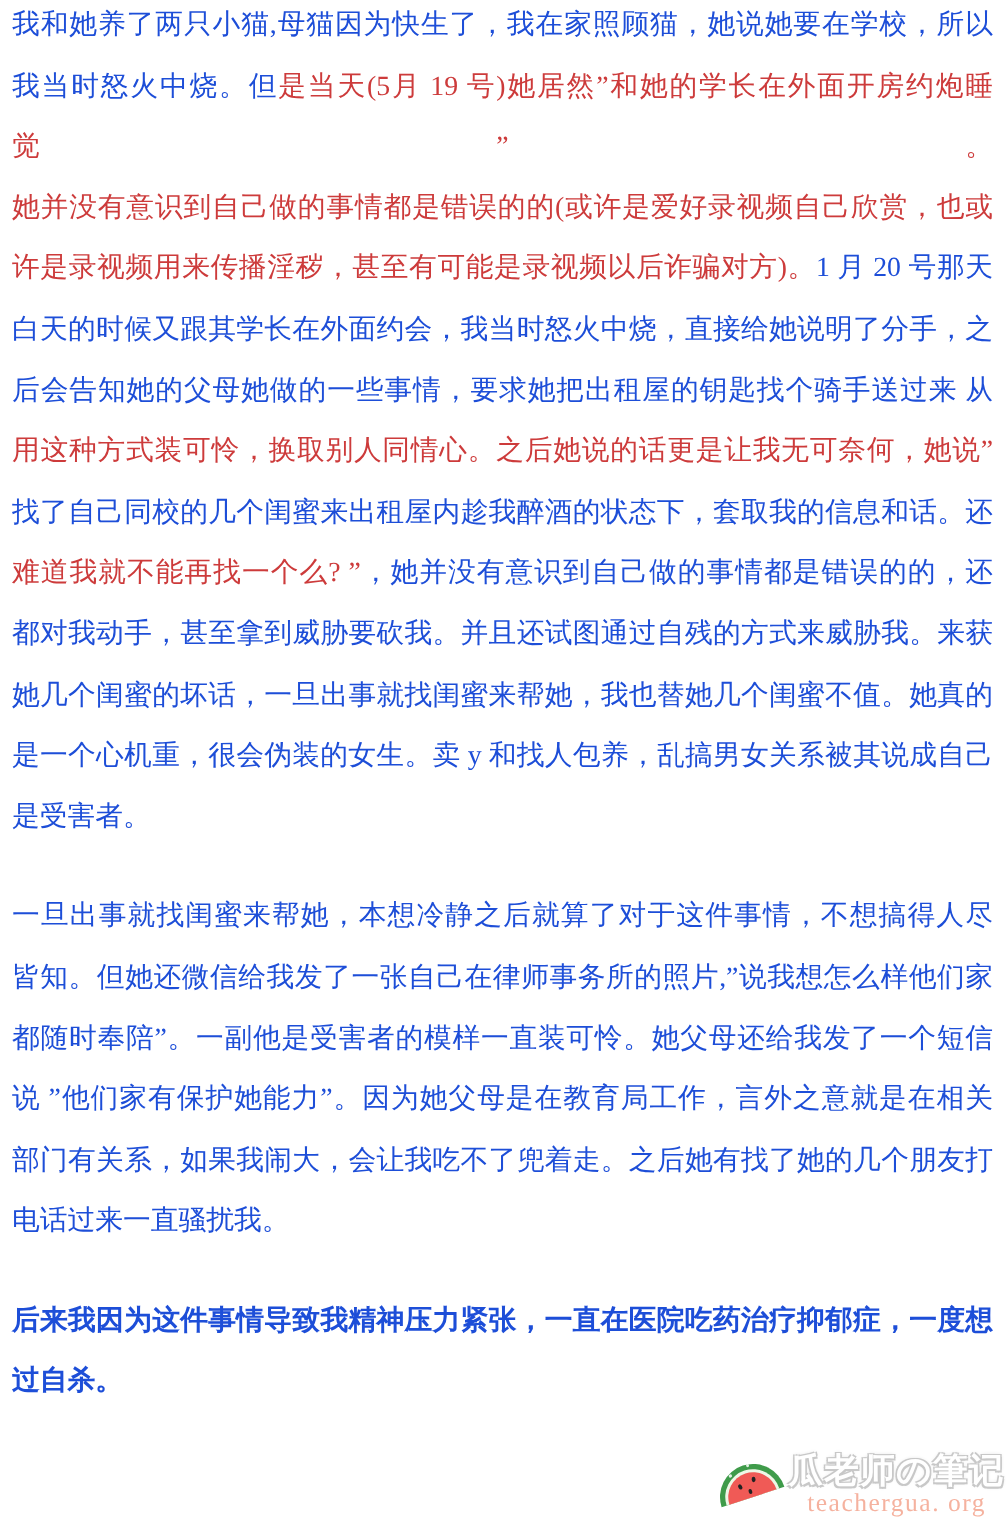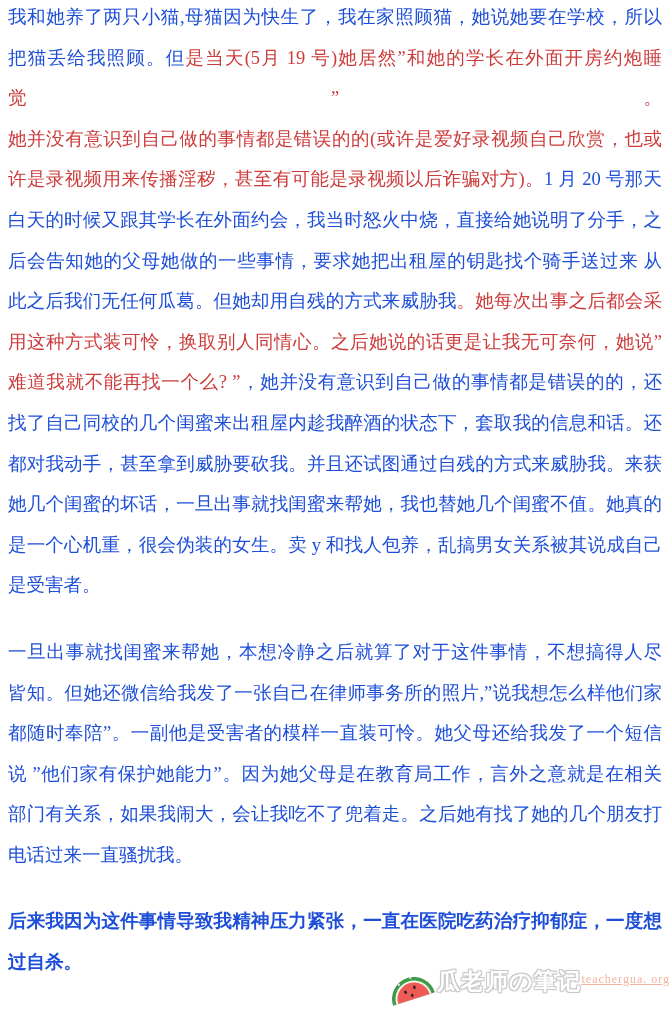--- a/index.html
+++ b/index.html
@@ -23,49 +23,48 @@
   }
   .t-line.end{text-align-last:left;}
   .t-line span.ink{color:#1d4ed8;}
   .t-line span.red{color:#cd3b3b;margin-top:44px;}
   .watermark{
     position:absolute;right:2px;bottom:0px;
     display:flex;align-items:flex-start;z-index:5;
     pointer-events:none;
   }
   .wm-icon{margin-right:-2px;margin-top:4px;}
-  .wm-text-wrap{display:flex;flex-direction:row;align-items:center;}
+  .wm-text-wrap{display:flex;flex-direction:column;align-items:center;}
   .wm-title{
     font-size:23px;font-weight:bold;color:#ffffff;letter-spacing:1px;
     text-shadow:
       -1px -1px 0 #c8c8c8, 1px -1px 0 #c8c8c8,
       -1px  1px 0 #c8c8c8, 1px  1px 0 #c8c8c8,
        0 0 3px #d8d8d8;
     white-space:nowrap;
   }
   .wm-sub{
-    font-size:12px;color:#f4a58f;letter-spacing:1px;margin-top:-4px;
-    white-space:nowrap;opacity:.85;text-decoration:underline;
+    font-size:17px;color:#f4a58f;letter-spacing:1px;margin-top:-4px;
+    white-space:nowrap;opacity:.85;
   }
 </style>
 </head>
 <body>
 
 <div class="article">
     <div class="para">
       <div class="t-line"><span class="ink">我和她养了两只小猫,母猫因为快生了，我在家照顾猫，她说她要在学校，所以</span></div>
-      <div class="t-line"><span class="ink">把猫丢给我照顾。但</span><span class="red">是当天(5月 19 号)她居然”和她的学长在外面开房约炮睡觉”。</span></div>
+      <div class="t-line"><span class="ink">我当时怒火中烧。但</span><span class="red">是当天(5月 19 号)她居然”和她的学长在外面开房约炮睡觉”。</span></div>
       <div class="t-line"><span class="red">她并没有意识到自己做的事情都是错误的的(或许是爱好录视频自己欣赏，也或</span></div>
       <div class="t-line"><span class="red">许是录视频用来传播淫秽，甚至有可能是录视频以后诈骗对方)。</span><span class="ink">1 月 20 号那天</span></div>
       <div class="t-line"><span class="ink">白天的时候又跟其学长在外面约会，我当时怒火中烧，直接给她说明了分手，之</span></div>
       <div class="t-line"><span class="ink">后会告知她的父母她做的一些事情，要求她把出租屋的钥匙找个骑手送过来 从</span></div>
-      <div class="t-line"><span class="ink">此之后我们无任何瓜葛。但她却用自残的方式来威胁我</span><span class="red">。她每次出事之后都会采</span></div>
       <div class="t-line"><span class="red">用这种方式装可怜，换取别人同情心。之后她说的话更是让我无可奈何，她说”</span></div>
+      <div class="t-line"><span class="ink">找了自己同校的几个闺蜜来出租屋内趁我醉酒的状态下，套取我的信息和话。还</span></div>
       <div class="t-line"><span class="red">难道我就不能再找一个么? ”</span><span class="ink">，她并没有意识到自己做的事情都是错误的的，还</span></div>
-      <div class="t-line"><span class="ink">找了自己同校的几个闺蜜来出租屋内趁我醉酒的状态下，套取我的信息和话。还</span></div>
       <div class="t-line"><span class="ink">都对我动手，甚至拿到威胁要砍我。并且还试图通过自残的方式来威胁我。来获</span></div>
       <div class="t-line"><span class="ink">她几个闺蜜的坏话，一旦出事就找闺蜜来帮她，我也替她几个闺蜜不值。她真的</span></div>
       <div class="t-line"><span class="ink">是一个心机重，很会伪装的女生。卖 y 和找人包养，乱搞男女关系被其说成自己</span></div>
       <div class="t-line end"><span class="ink">是受害者。</span></div>
     </div>
     <div class="para">
       <div class="t-line"><span class="ink">一旦出事就找闺蜜来帮她，本想冷静之后就算了对于这件事情，不想搞得人尽</span></div>
       <div class="t-line"><span class="ink">皆知。但她还微信给我发了一张自己在律师事务所的照片,”说我想怎么样他们家</span></div>
       <div class="t-line"><span class="ink">都随时奉陪”。一副他是受害者的模样一直装可怜。她父母还给我发了一个短信</span></div>
       <div class="t-line"><span class="ink">说 ”他们家有保护她能力”。因为她父母是在教育局工作，言外之意就是在相关</span></div>

